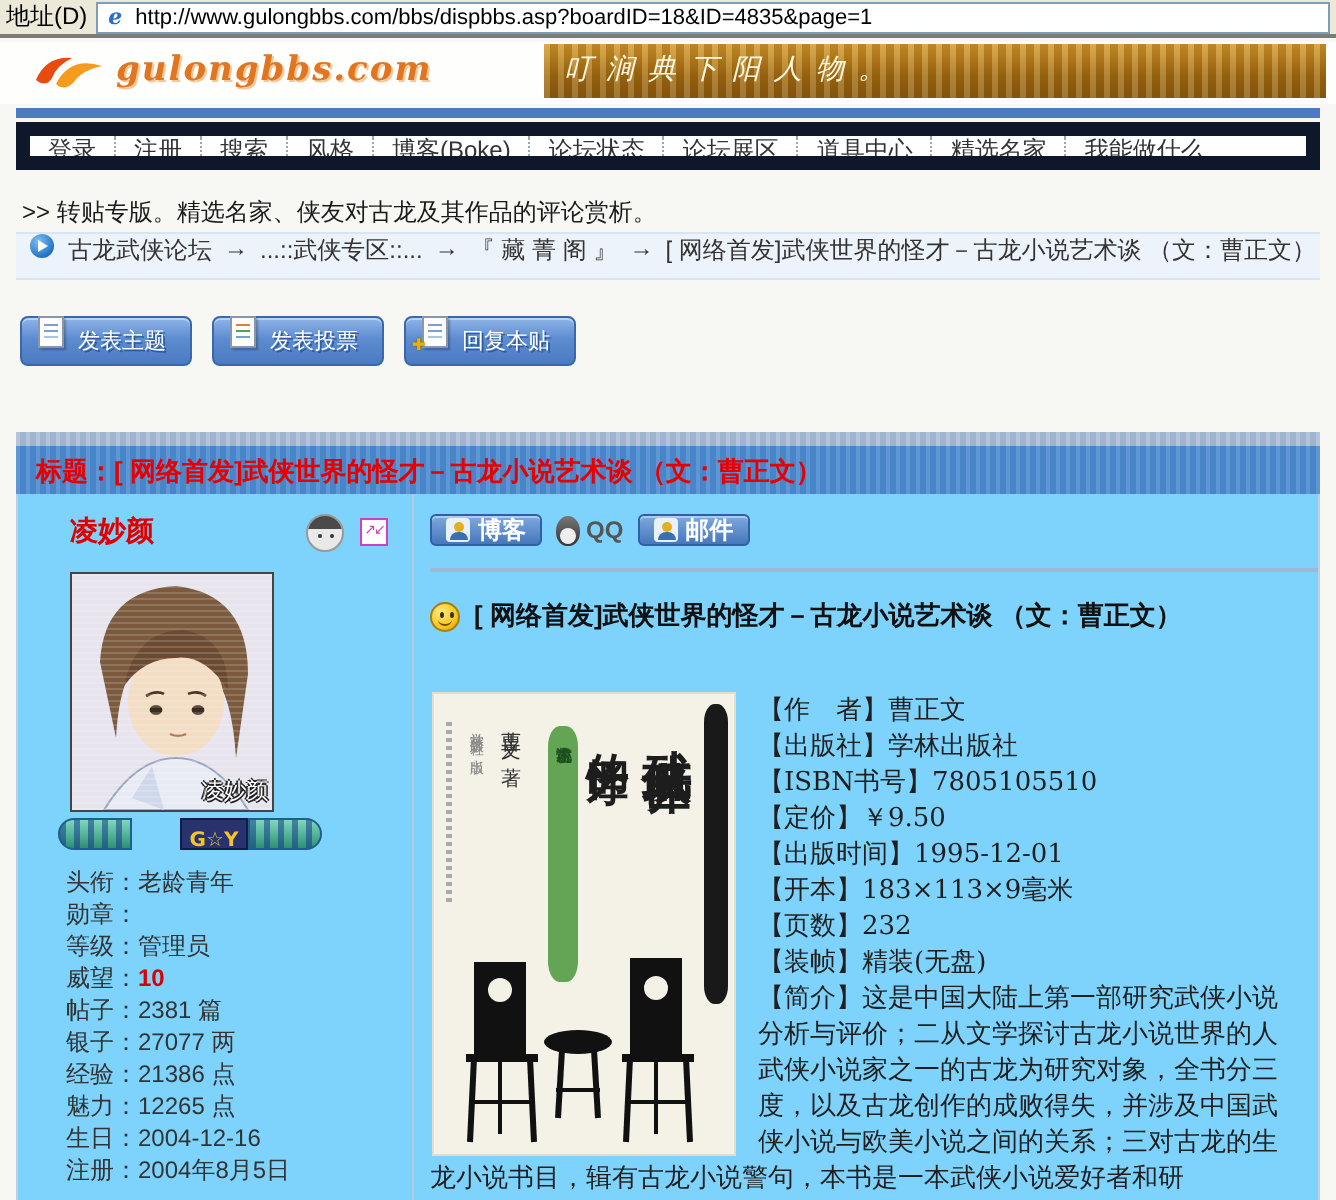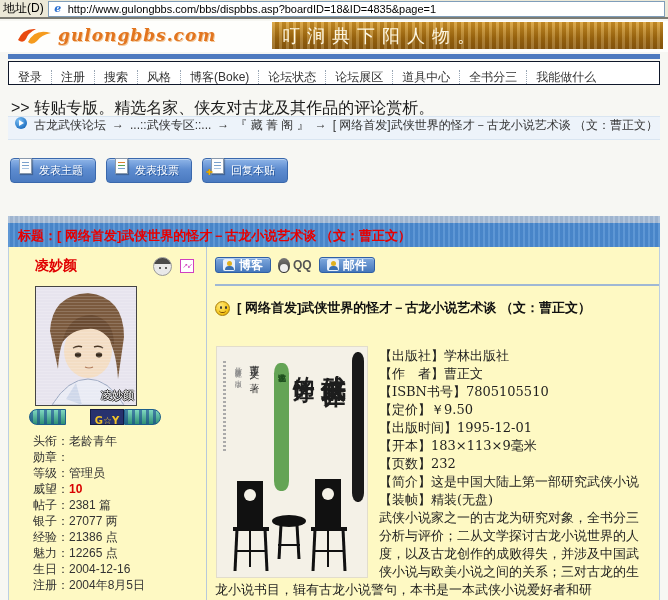--- a/index.html
+++ b/index.html
@@ -16,33 +16,33 @@
 
   
   .banner { position:absolute; top:21px; left:0; right:0; height:31px; background:#fefefc; }
   .logo-flame { position:absolute; left:16px; top:4px; }
   .logo-text { position:absolute; left:58px; top:4px; font:bold italic 17px "DejaVu Serif",serif; color:#e2751f;
                letter-spacing:1px; text-shadow:1px 1px 0 #f3c89a; }
   .callig { position:absolute; left:272px; right:5px; top:1px; height:27px;
             background:linear-gradient(180deg,#d59a2c,#a06a10 60%,#8a5a10);
             background-image:repeating-linear-gradient(90deg, rgba(255,245,220,.18) 0 3px, rgba(90,50,0,.18) 3px 7px),
                              linear-gradient(180deg,#d59a2c,#a06a10 60%,#8a5a10);
-            color:#fdf6e0; font-family:"DejaVu Serif",serif; font-size:18px; letter-spacing:7px;
-            line-height:27px; padding-left:10px; white-space:nowrap; overflow:hidden; }
+            color:#fdf6e0; font-family:"DejaVu Serif",serif; font-size:14px; letter-spacing:7px;
+            line-height:27px; padding-left:10px; white-space:nowrap; overflow:hidden;font-style:italic; }
 
   .bluebar { position:absolute; top:54px; left:8px; right:8px; height:5px; background:#4e7abf; }
 
   
   .nav { position:absolute; top:61px; left:8px; right:8px; height:24px; background:#fff;
-         border:1px solid #0f172a; display:flex; align-items:flex-end; overflow:hidden; }
+         border:7px solid #0f172a; display:flex; align-items:flex-start; overflow:hidden; }
   .nav-item { font-size:12px; color:#333; text-decoration:none; padding:0 9px; height:14px; line-height:14px;
               border-right:1px dotted #9aa7b5; white-space:nowrap; cursor:pointer; }
   .nav-item:last-child { border-right:none; }
 
-  .notice { position:absolute; top:98px; left:11px; right:8px; font-size:16px; color:#1a1a1a; white-space:nowrap; overflow:hidden; }
+  .notice { position:absolute; top:98px; left:11px; right:8px; font-size:12px; color:#1a1a1a; white-space:nowrap; overflow:hidden; }
 
   
   .crumbs { position:absolute; top:116px; left:8px; right:8px; height:24px; background:#edf3fa;
             border-top:1px solid #d9e5f1; border-bottom:1px solid #d9e5f1;
             display:flex; padding:0 7px; font-size:12px; color:#333; white-space:nowrap; overflow:hidden; }
   .crumb-bullet { width:12px; height:12px; border-radius:50%; flex:0 0 auto;
                   background:radial-gradient(circle at 35% 30%, #7cc0f5, #1e6fc0 75%); position:relative; margin-right:7px; }
   .crumb-bullet::after { content:""; position:absolute; left:4px; top:3px; border:3px solid transparent; border-left:5px solid #fff; }
   .crumb-link { color:#333; text-decoration:none; cursor:pointer; }
   .crumb-sep { margin:0 6px; color:#333; }
@@ -63,21 +63,21 @@
 
   
   .titlebar { position:absolute; top:216px; left:8px; right:8px; height:31px;
               background:linear-gradient(180deg,#a9bed7 0 7px,#4c8bd0 7px);
               }
   .titlebar::before { content:""; position:absolute; inset:0;
               background:repeating-linear-gradient(90deg, rgba(255,255,255,.10) 0 2px, rgba(0,30,80,.06) 2px 5px); }
   .titlebar span { position:relative; display:block; padding:11px 0 0 10px; font-size:13px; font-weight:bold; color:#e80000; white-space:nowrap; overflow:hidden; }
 
   
-  .main { position:absolute; top:247px; left:8px; right:8px; bottom:0; background:#fef9c3;
+  .main { position:absolute; top:247px; left:8px; right:8px; bottom:0; background:#7dd3fc;
           border-left:1px solid #bccfe2; border-right:1px solid #bccfe2; display:flex; }
   .sidebar { width:198px; flex:0 0 auto; border-right:1px solid #b8c9da; padding:8px 0 0 10px; overflow:hidden; }
   .user-row { display:flex; align-items:center; height:22px; }
   .uname { color:#e00000; font-weight:bold; font-size:14px; margin-left:16px; cursor:pointer; text-decoration:none; }
   .face-icon { width:19px; height:19px; border-radius:50%; margin-left:auto;
                background:linear-gradient(180deg,#4a4a4a 0 38%, #e9e9e9 38%); border:1px solid #999; position:relative; }
   .face-icon::after { content:""; position:absolute; left:5px; top:9px; width:2px; height:2px; border-radius:50%;
                       background:#333; box-shadow:6px 0 #333; }
   .expand-icon { width:14px; height:14px; border:1px solid #d040c0; background:#fff; color:#d040c0;
                  font-size:7px; line-height:12px; text-align:center; letter-spacing:-1px; margin:0 12px 0 8px; cursor:pointer; }
@@ -170,21 +170,21 @@
 
   <div class="nav">
     <a class="nav-item">登录</a>
     <a class="nav-item">注册</a>
     <a class="nav-item">搜索</a>
     <a class="nav-item">风格</a>
     <a class="nav-item">博客(Boke)</a>
     <a class="nav-item">论坛状态</a>
     <a class="nav-item">论坛展区</a>
     <a class="nav-item">道具中心</a>
-    <a class="nav-item">全书分三</a>
+    <a class="nav-item">精选名家</a>
     <a class="nav-item">我能做什么</a>
   </div>
 
   <div class="notice">&gt;&gt; 转贴专版。精选名家、侠友对古龙及其作品的评论赏析。</div>
 
   <div class="crumbs">
     <span class="crumb-bullet"></span>
     <a class="crumb-link">古龙武侠论坛</a>
     <span class="crumb-sep">→</span>
     <a class="crumb-link">...::武侠专区::...</a>
@@ -306,30 +306,30 @@
             <rect x="92" y="0" width="26" height="48" fill="#111"></rect>
             <circle cx="105" cy="15" r="6" fill="#f4f1e7"></circle>
             <line x1="88" y1="50" x2="124" y2="50" stroke="#111" stroke-width="4"></line>
             <line x1="92" y1="50" x2="90" y2="92" stroke="#111" stroke-width="3"></line>
             <line x1="120" y1="50" x2="122" y2="92" stroke="#111" stroke-width="3"></line>
             <line x1="105" y1="50" x2="105" y2="88" stroke="#111" stroke-width="2"></line>
             <line x1="91" y1="72" x2="122" y2="72" stroke="#111" stroke-width="2"></line>
           </svg>
         </div>
 
+        <div class="info-line">【作　者】曹正文</div>
         <div class="info-line">【出版社】学林出版社</div>
-        <div class="info-line">【作　者】曹正文</div>
         <div class="info-line">【ISBN书号】7805105510</div>
         <div class="info-line">【定价】￥9.50</div>
         <div class="info-line">【出版时间】1995-12-01</div>
         <div class="info-line">【开本】183×113×9毫米</div>
         <div class="info-line">【页数】232</div>
+        <div class="info-line">【装帧】精装(无盘)</div>
         <div class="info-line">【简介】这是中国大陆上第一部研究武侠小说</div>
-        <div class="info-line">【装帧】精装(无盘)</div>
+        <div class="info-line">分析与评价；二从文学探讨古龙小说世界的人</div>
         <div class="info-line">武侠小说家之一的古龙为研究对象，全书分三</div>
-        <div class="info-line">分析与评价；二从文学探讨古龙小说世界的人</div>
         <div class="info-line">度，以及古龙创作的成败得失，并涉及中国武</div>
         <div class="info-line">侠小说与欧美小说之间的关系；三对古龙的生</div>
         <div class="info-line">龙小说书目，辑有古龙小说警句，本书是一本武侠小说爱好者和研</div>
       </div>
     </div>
   </div>
 </div>
 
 </body></html>

